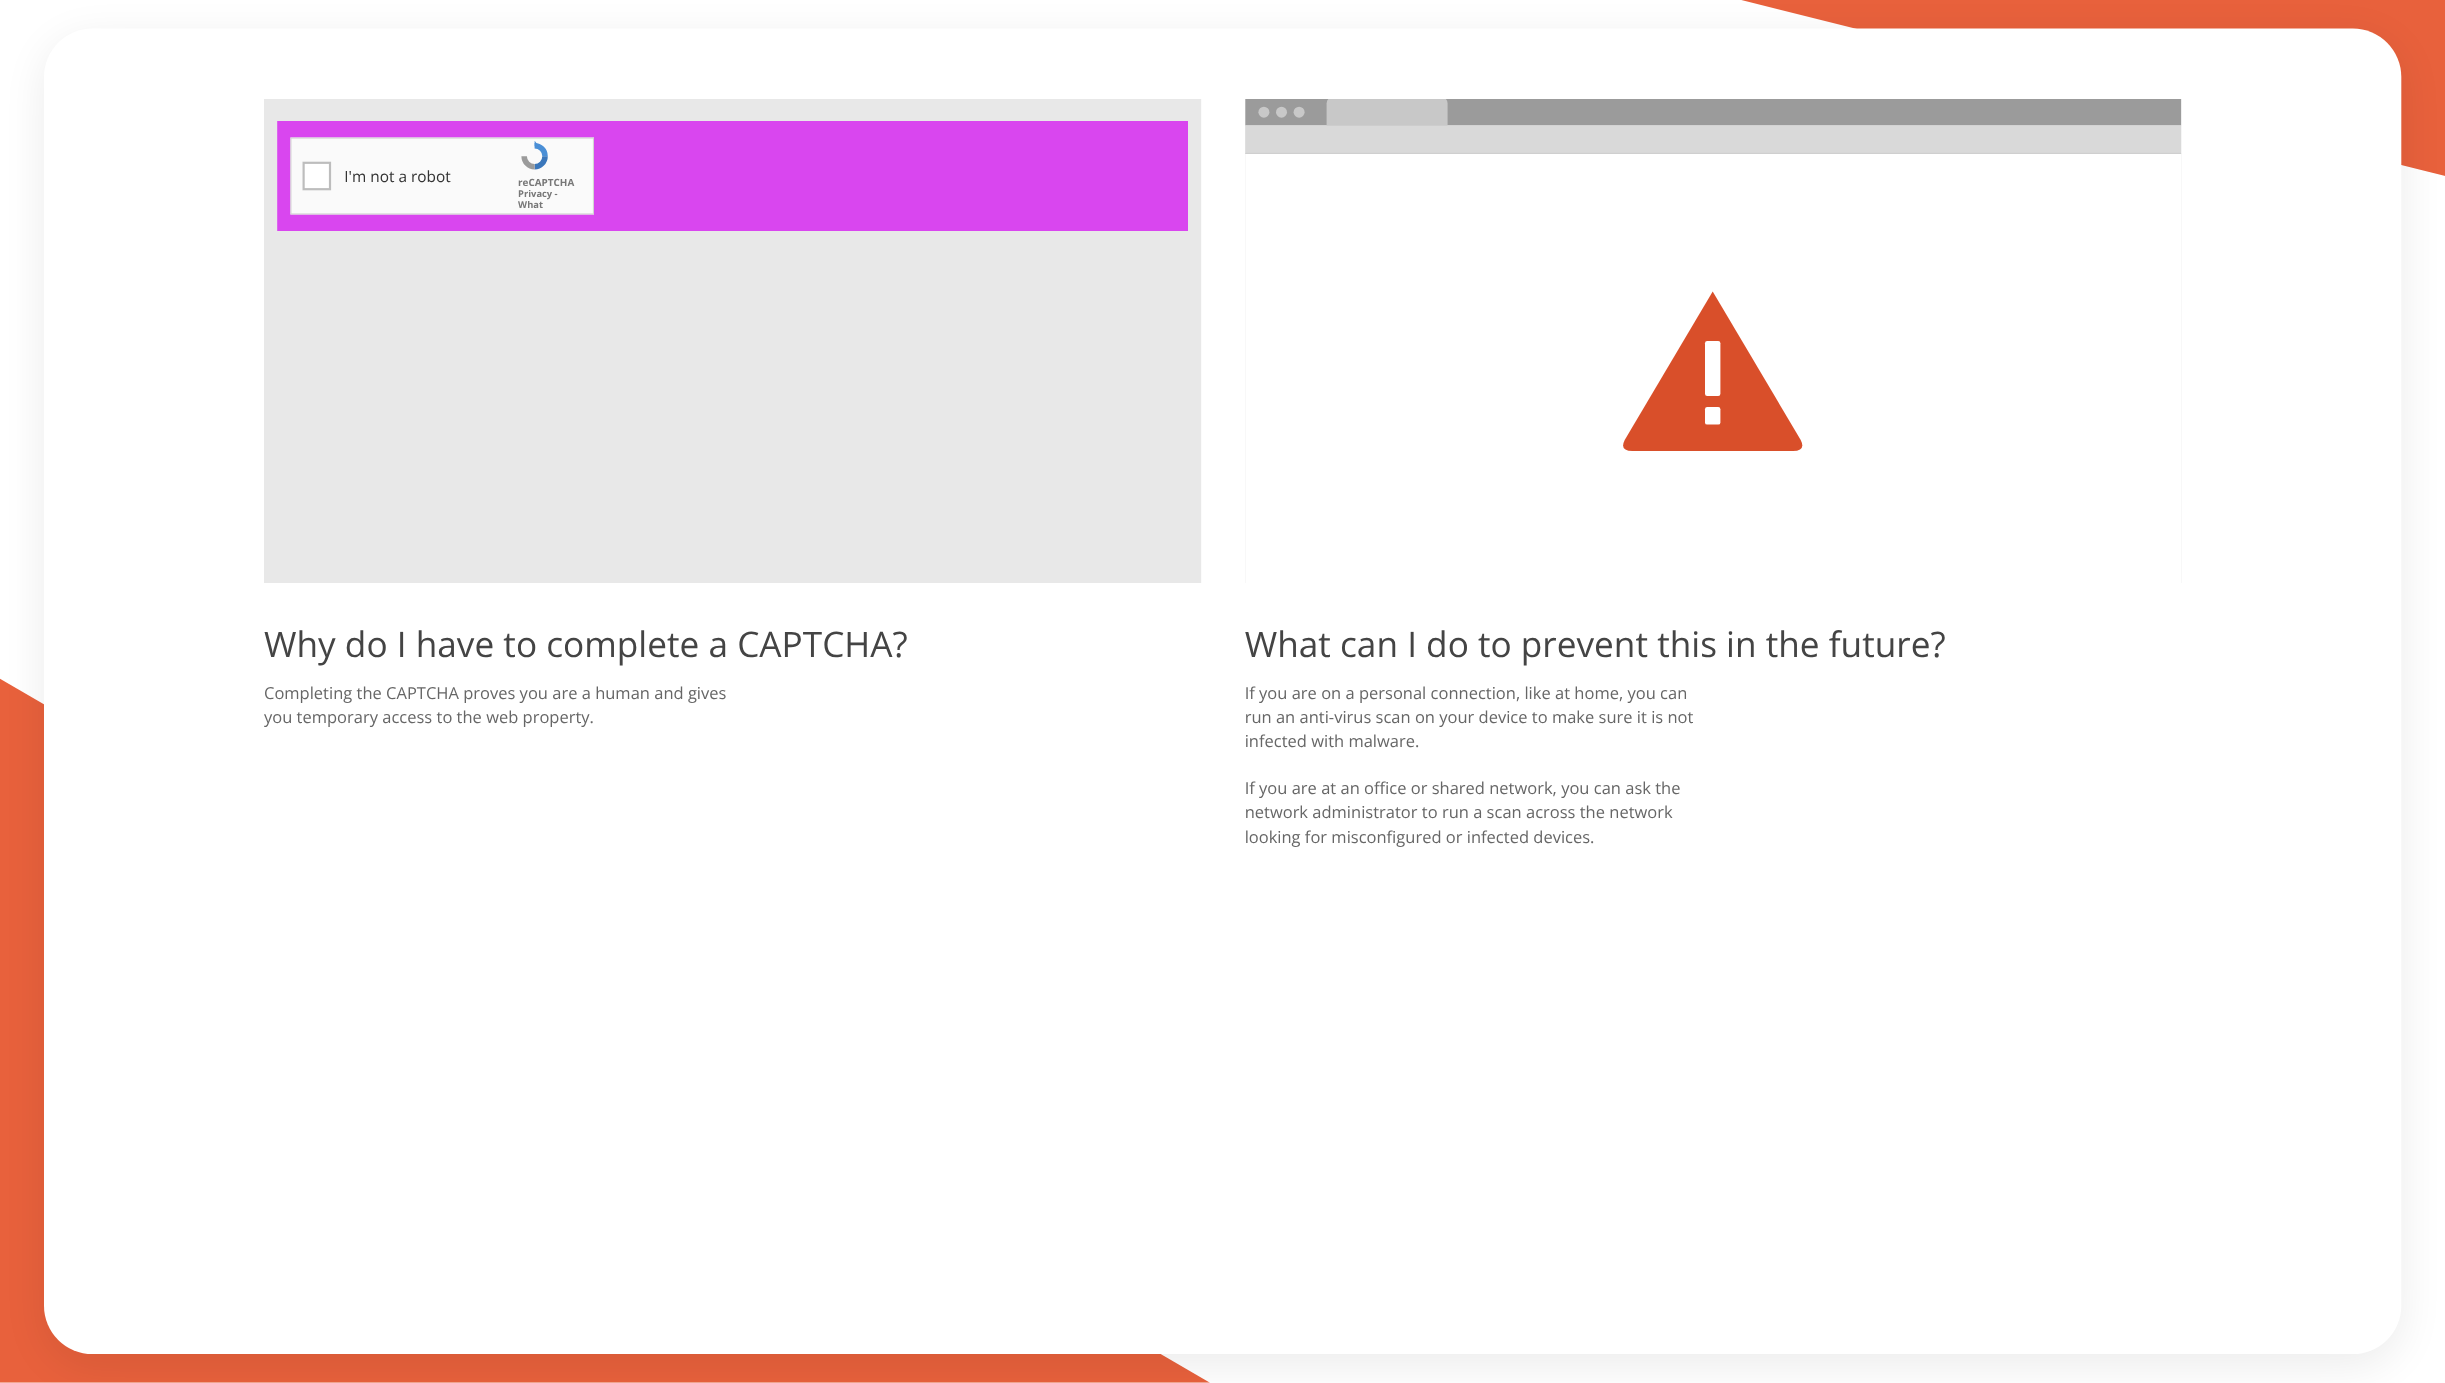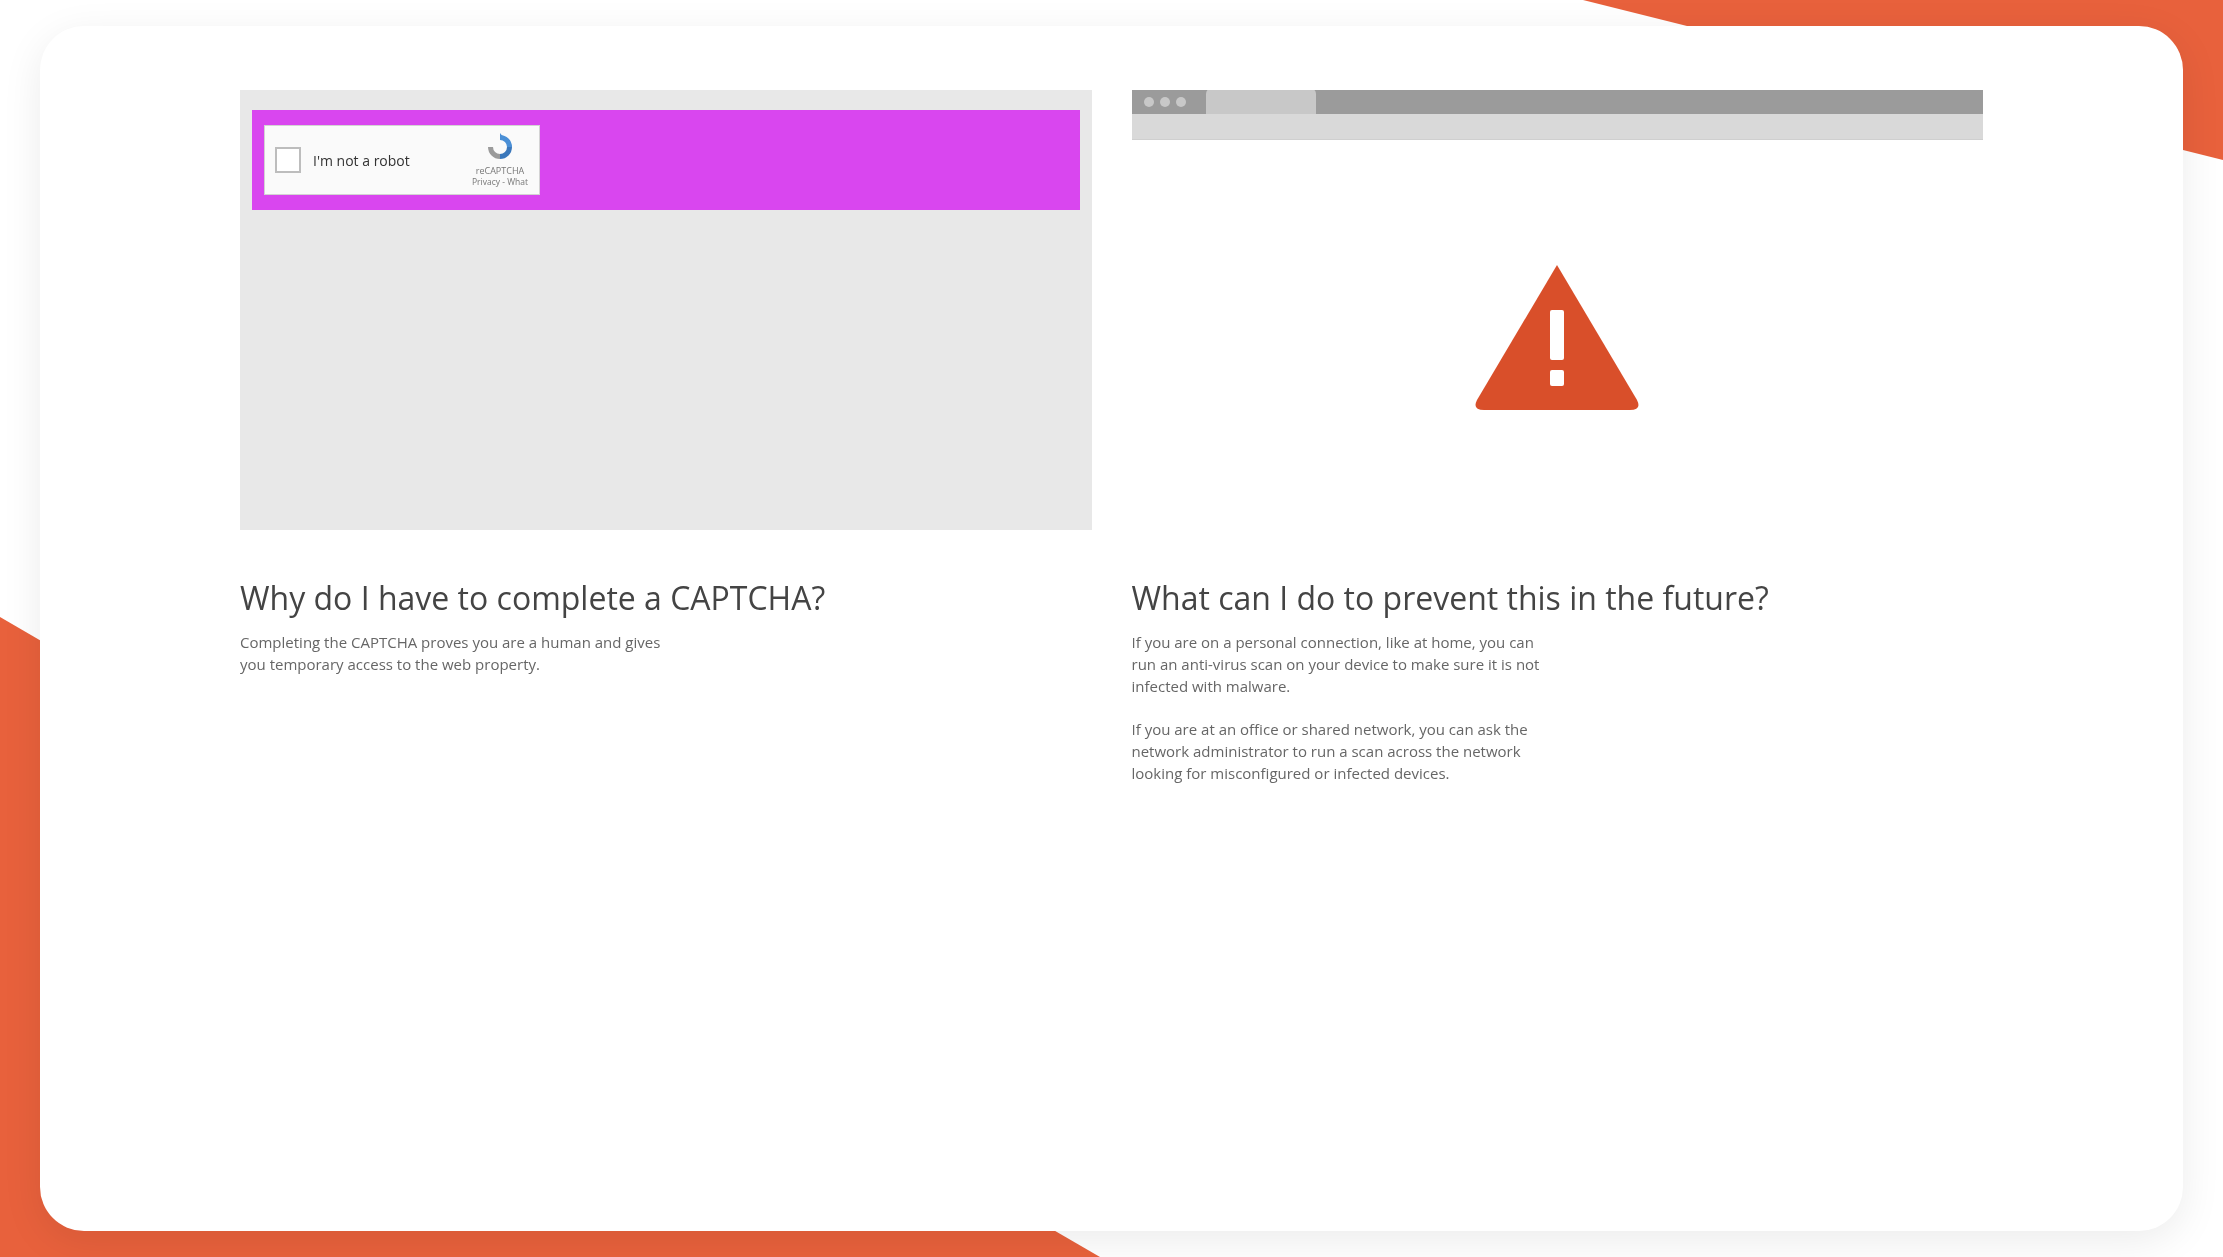--- a/index.html
+++ b/index.html
@@ -89,24 +89,24 @@
     background: #ffffff;
     flex: 0 0 auto;
   }
   .captcha-label {
     flex: 1 1 auto;
     font-size: 14px;
     color: #333;
   }
   .captcha-brand {
     width: 58px;
-    text-align: center;
     font-size: 9px;
     color: #777;
     line-height: 1.2;
+    font-weight: bold;
   }
   .captcha-brand .logo { margin-bottom: 2px; }
   .captcha-brand .links { font-size: 8.5px; }
 
   
   .browser-bar {
     height: 24px;
     background: #9b9b9b;
     display: flex;
     align-items: center;
@@ -137,21 +137,21 @@
     top: 50px; left: 0; right: 0; bottom: 0;
     background: #ffffff;
     display: flex;
     align-items: center;
     justify-content: center;
   }
   .warn-triangle { display: block; }
 
   
   .col h2 {
-    margin-top: 48px;
+    margin-top: 36px;
     font-size: 32px;
     font-weight: 400;
     color: #444;
     line-height: 1.25;
   }
   .col p {
     margin-top: 14px;
     font-size: 15px;
     color: #666;
     line-height: 1.45;

